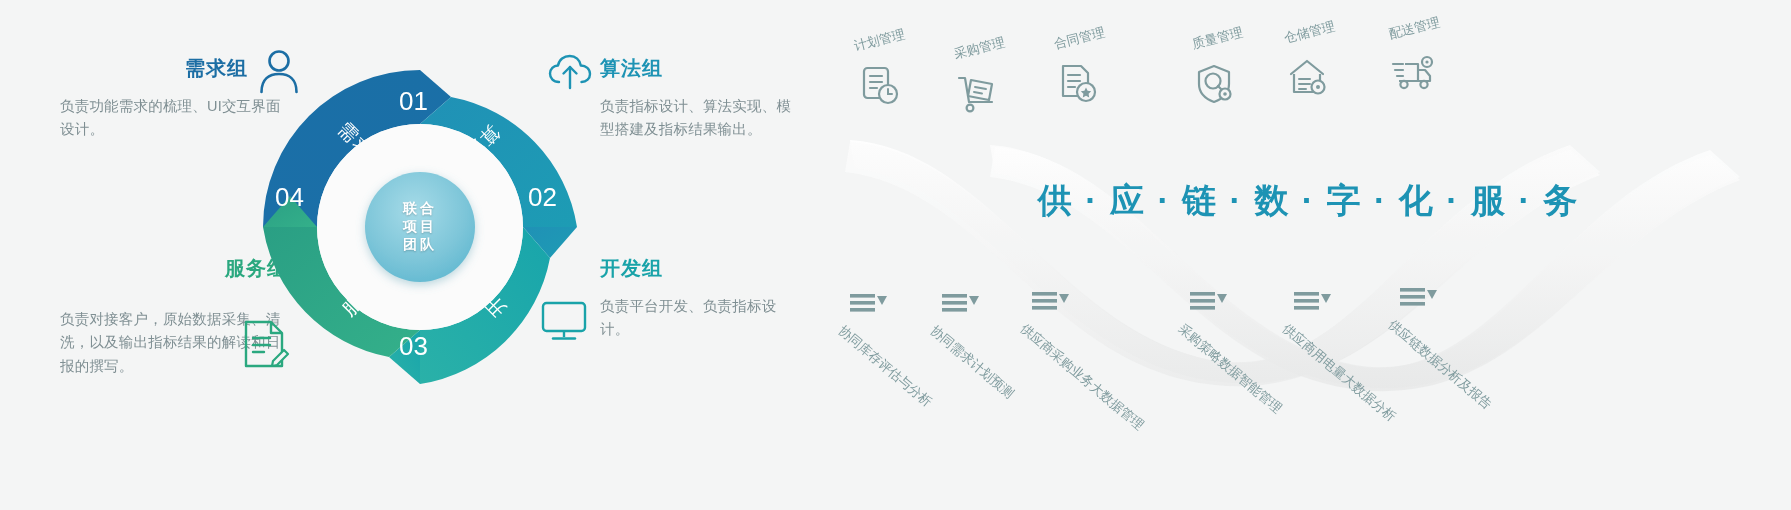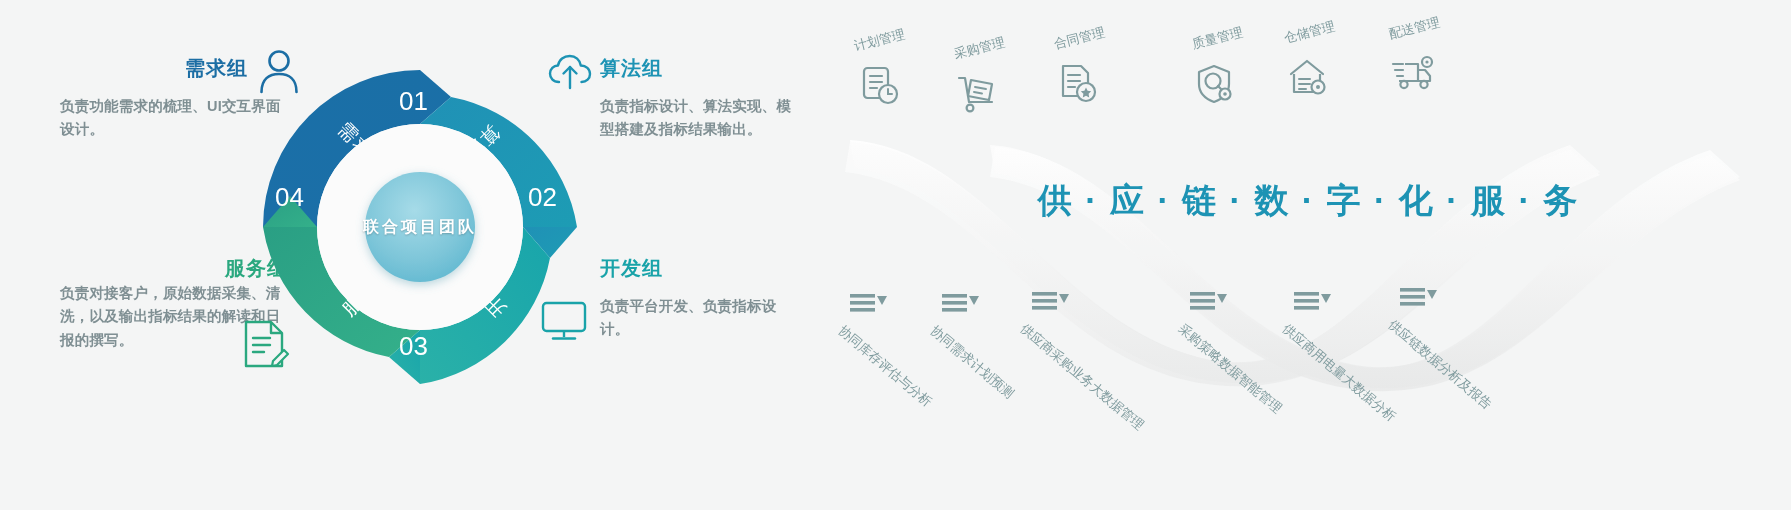--- a/index.html
+++ b/index.html
@@ -15,52 +15,51 @@
   .left-panel { position: absolute; left: 0; top: 0; width: 810px; height: 444px; }
 
   .blk { position: absolute; }
   .blk-title {
     font-size: 20px; font-weight: bold; letter-spacing: 1px; line-height: 1;
     white-space: nowrap;
   }
   .blk-desc {
     font-size: 14.5px; line-height: 1.62; color: #7f8f93;
     letter-spacing: .2px;
-    font-weight: bold;
   }
 
   
   #blk-demand { left: 60px; top: 58px; width: 230px; text-align: right; }
   #blk-demand .blk-title { color: #1c6ea4; text-align: right; padding-right: 42px; }
   #blk-demand .blk-desc { text-align: left; margin-top: 17px; }
   #icon-demand { position: absolute; right: -12px; top: -10px; width: 46px; height: 46px; }
 
   
   #blk-service { left: 60px; top: 258px; width: 230px; }
   #blk-service .blk-title { color: #2aa87f; text-align: right; padding-right: 2px; }
-  #blk-service .blk-desc { text-align: left; margin-top: 4px; }
+  #blk-service .blk-desc { text-align: left; margin-top: 30px; }
   #icon-service { position: absolute; left: 180px; top: 60px; width: 50px; height: 52px; }
 
   
   #blk-algo { left: 600px; top: 58px; width: 200px; }
   #blk-algo .blk-title { color: #1d93b4; }
   #blk-algo .blk-desc { margin-top: 17px; }
   #icon-algo { position: absolute; left: -52px; top: -4px; width: 44px; height: 36px; }
 
   
   #blk-dev { left: 600px; top: 258px; width: 200px; }
   #blk-dev .blk-title { color: #19a3a9; }
   #blk-dev .blk-desc { margin-top: 17px; }
   #icon-dev { position: absolute; left: -60px; top: 42px; width: 48px; height: 42px; }
 
   .donut-wrap { position: absolute; left: 255px; top: 62px; width: 330px; height: 330px; }
   .donut-core-label {
     position: absolute; left: 0; top: 0; width: 330px; height: 330px;
-    display: flex; flex-direction: row; align-items: center; justify-content: center;
-    color: #ffffff; font-size: 16px; font-weight: bold; line-height: 1.28;
+    display: flex; flex-direction: column; align-items: center; justify-content: center;
+    color: #ffffff; font-size: 14px; font-weight: bold; line-height: 1.28;
     letter-spacing: 3px; text-shadow: 0 1px 2px rgba(0,0,0,.22);
     pointer-events: none;
   }
   .donut-core-label span { display: block; }
 
   
   .right-panel { position: absolute; left: 810px; top: 0; width: 981px; height: 510px; }
 
   .headline {
     position: absolute; left: 8px; top: 178px; width: 981px; text-align: center;

